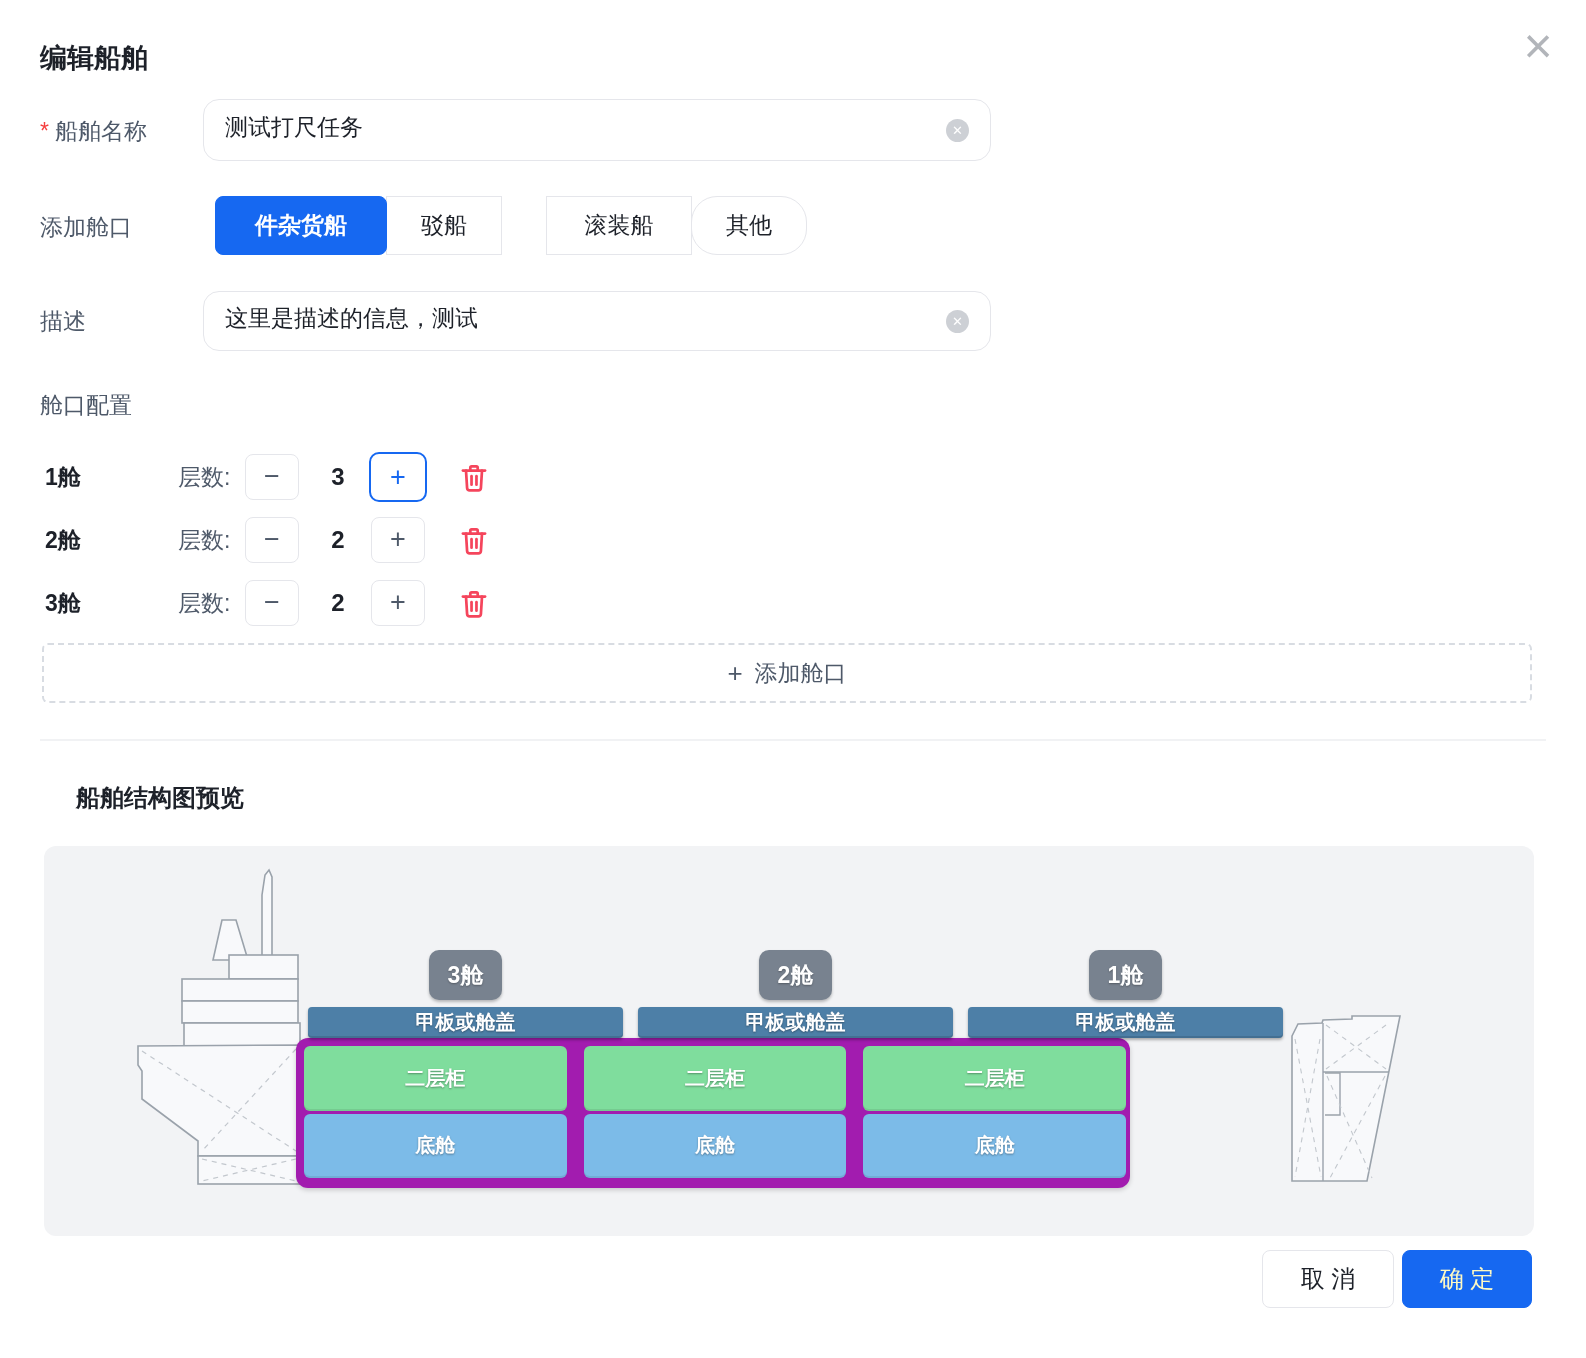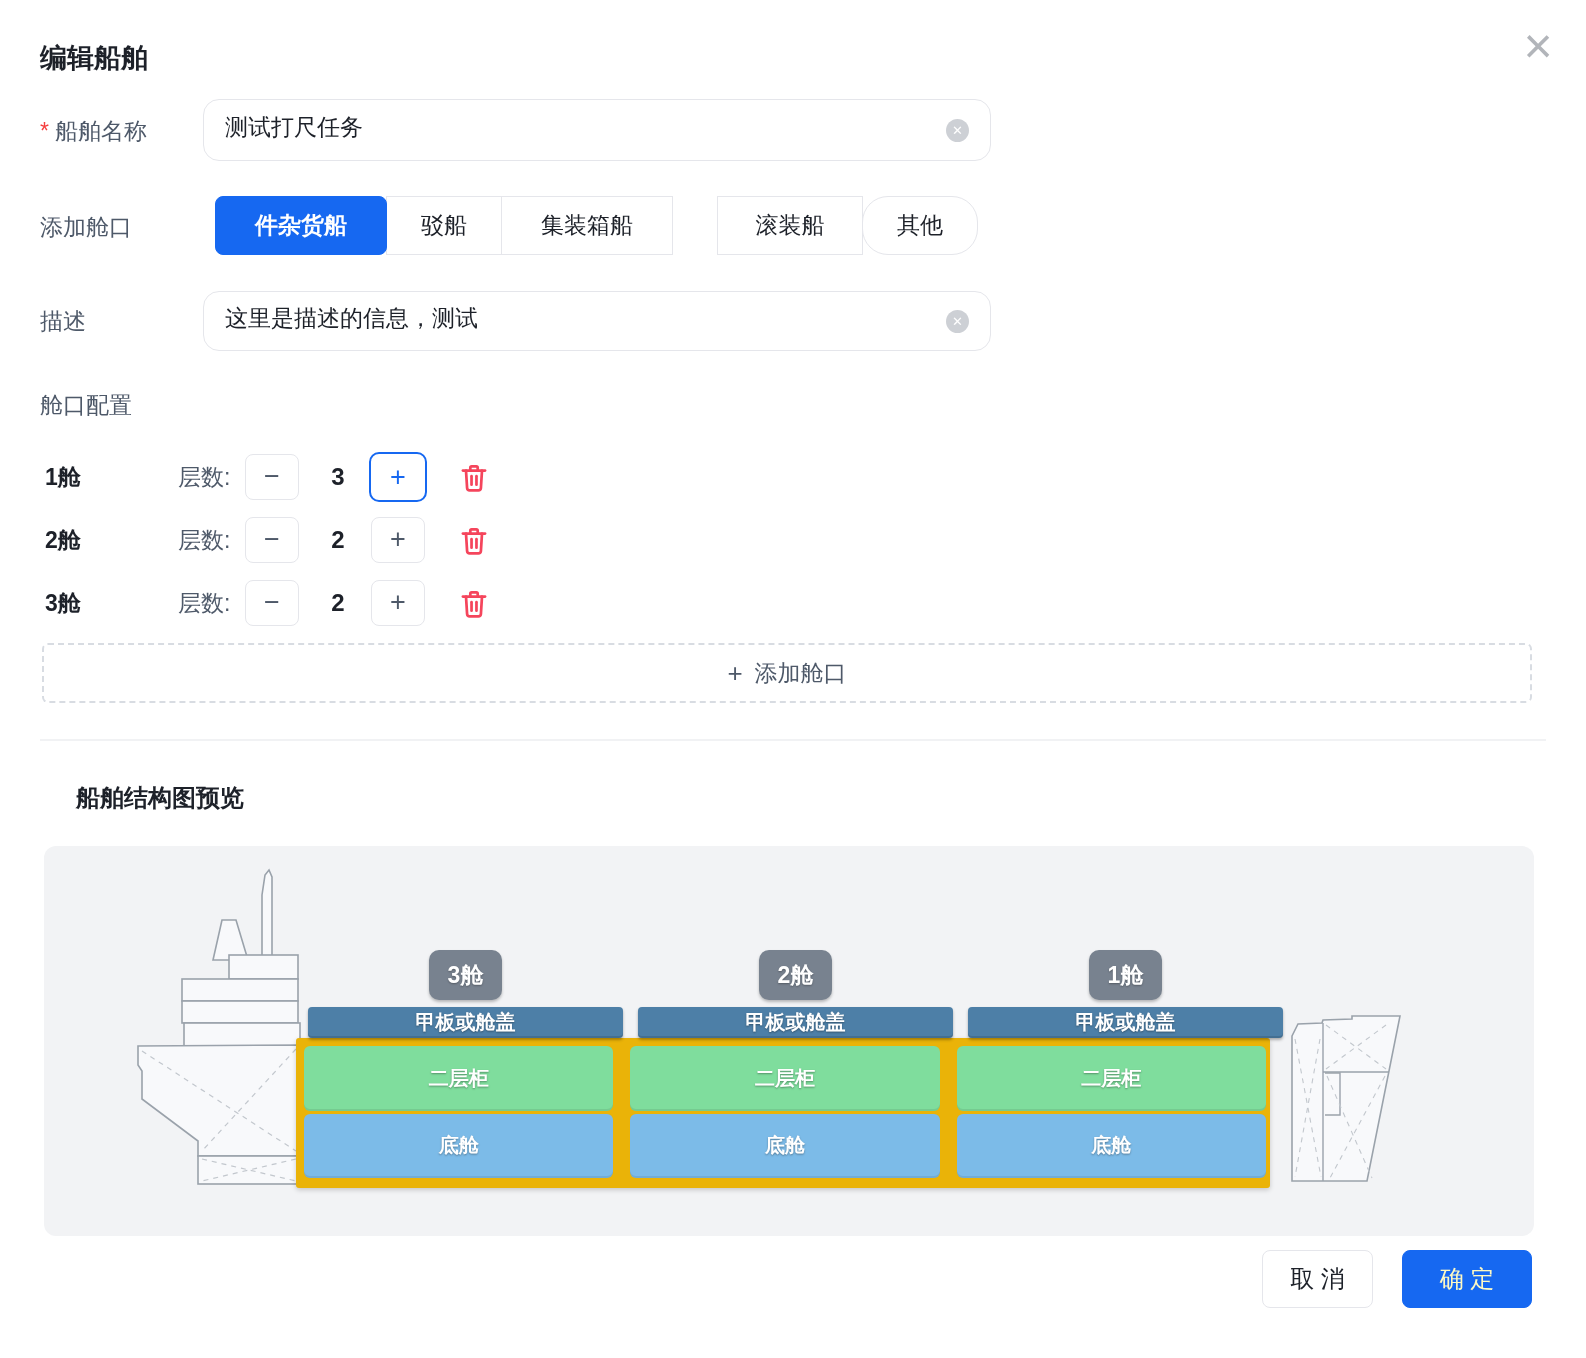--- a/index.html
+++ b/index.html
@@ -73,58 +73,57 @@
     color:#fff;font-size:23px;font-weight:700;display:flex;align-items:center;justify-content:center;
     box-shadow:0 2px 3px rgba(0,0,0,.25);text-shadow:0 1px 2px rgba(0,0,0,.3);
   }
   .deck{
     top:161px;width:315px;height:31px;background:#4d7fa7;border-radius:4px;
     color:#fff;font-size:20px;font-weight:700;display:flex;align-items:center;justify-content:center;
     box-shadow:0 2px 3px rgba(0,0,0,.3), inset 0 -2px 0 rgba(0,0,0,.12);
     text-shadow:0 1px 2px rgba(0,0,0,.35);z-index:3;
   }
   .hold-frame{
-    left:252px;top:192px;width:974px;height:150px;background:#eab308;border-radius:3px;
+    left:252px;top:192px;width:834px;height:150px;background:#a21caf;border-radius:12px;
     box-sizing:border-box;display:flex;gap:17px;padding:8px 4px 10px 8px;
     box-shadow:0 2px 5px rgba(0,0,0,.18);
   }
   .hold-col{flex:1;display:flex;flex-direction:column;gap:3px;}
   .cell{
     flex:1;border-radius:6px;color:#fff;font-size:20px;font-weight:700;
     display:flex;align-items:center;justify-content:center;
     text-shadow:0 1px 2px rgba(0,0,0,.35);box-shadow:inset 0 -2px 0 rgba(0,0,0,.08);
   }
   .cell.green{background:#7fdd9d;}
   .cell.blue{background:#7cbbe8;}
   .cell.red{background:#e8847f;}
   
   .btn{
     box-sizing:border-box;height:58px;border-radius:8px;font-size:24px;cursor:pointer;
     display:flex;align-items:center;justify-content:center;font-family:"Liberation Sans",sans-serif;
   }
-  .btn-cancel{left:1262px;top:1250px;width:111px;background:#fff;border:1px solid #e5e6eb;color:#1d2129;}
+  .btn-cancel{left:1262px;top:1250px;width:132px;background:#fff;border:1px solid #e5e6eb;color:#1d2129;}
   .btn-ok{left:1402px;top:1250px;width:130px;background:#1668f1;border:1px solid #1668f1;color:#fef9c3;font-weight:400;}
 </style>
 </head>
 <body>
 
 <div class="abs dlg-title">编辑船舶</div>
 <div class="abs close-btn">×</div>
 
 <div class="abs" style="left:40px;top:116px;">
   <span class="req">*</span><span class="fld-label">船舶名称</span>
 </div>
 <input class="abs text-input" style="top: 99px;" value="测试打尺任务">
 <div class="abs clear-icon" style="left:946px;top:119px;">✕</div>
 
 <div class="abs fld-label" style="left:40px;top:212px;">添加舱口</div>
 <div class="abs tabs">
   <div class="tab selected" style="width:172px;">件杂货船</div>
   <div class="tab" style="width:116px;">驳船</div>
-  <div class="tab" style="width:172px;">集装箱船</div>
   <div class="tab" style="width:146px;margin-left:44px;">滚装船</div>
   <div class="tab" style="width:116px;border-radius:26px;">其他</div>
 </div>
 
 <div class="abs fld-label" style="left:40px;top:306px;">描述</div>
 <input class="abs text-input" style="top: 291px; height: 60px;" value="这里是描述的信息，测试">
 <div class="abs clear-icon" style="left:946px;top:310px;">✕</div>
 
 <div class="abs fld-label" style="left:40px;top:390px;">舱口配置</div>
 

